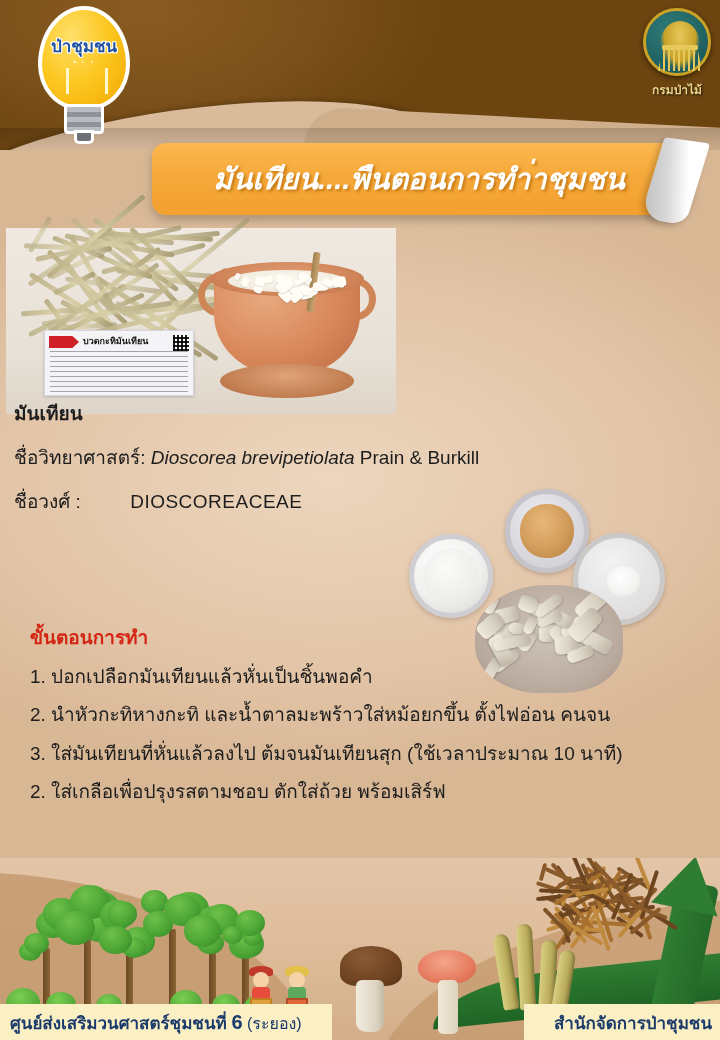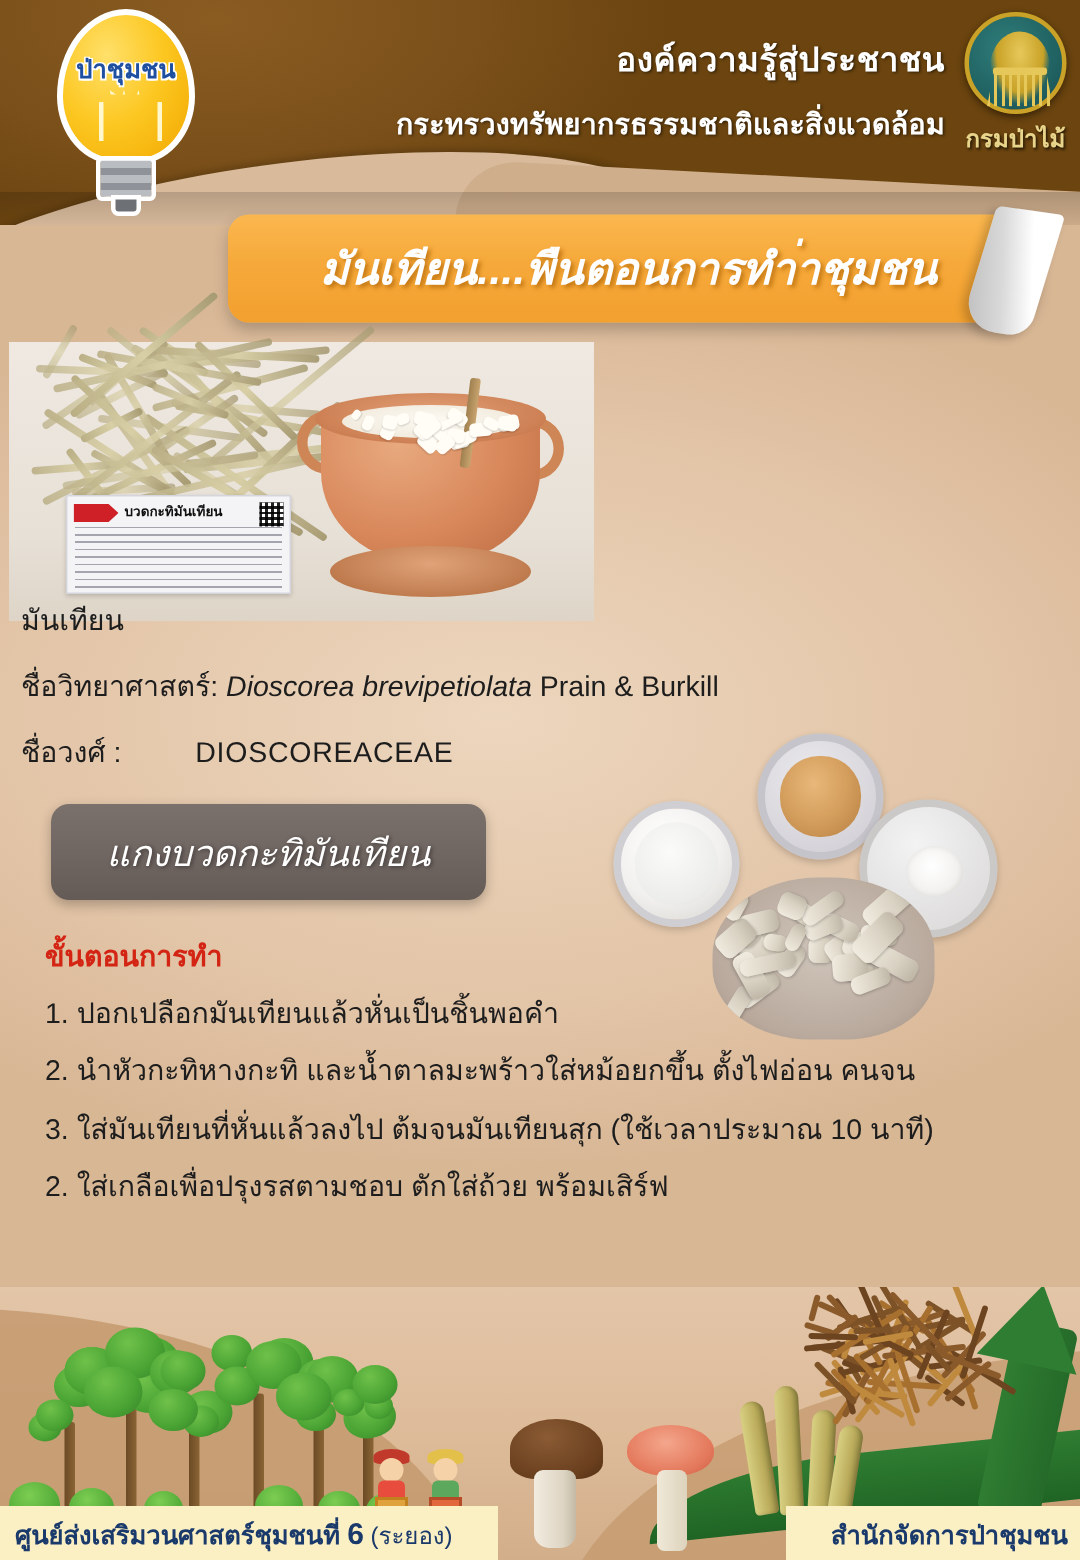--- a/index.html
+++ b/index.html
@@ -102,21 +102,21 @@
   .emblem-rays{
     position:absolute;left:12px;top:38px;width:44px;height:22px;
     background:repeating-linear-gradient(90deg,#e6c85a 0 2px,transparent 2px 5px);
     clip-path:polygon(10% 0,90% 0,100% 100%,0 100%);
   }
   .emblem-bar{
     position:absolute;left:16px;top:34px;width:36px;height:5px;background:#e6c85a;border-radius:2px;
   }
   .emblem-text{
     position:absolute;left:-4px;top:72px;width:82px;text-align:center;
-    font-size:16px;font-weight:bold;color:#e8d48a;
+    font-size:12px;font-weight:bold;color:#e8d48a;
     text-shadow:1px 1px 2px rgba(0,0,0,.7);white-space:nowrap;
   }
 
   
   .title-banner{
     position:absolute;left:152px;top:143px;width:540px;height:72px;
     background:linear-gradient(180deg,#fbb74f 0%,#f6a93a 45%,#f2a02e 100%);
     border-radius:14px 14px 26px 14px;
     box-shadow:0 5px 10px rgba(0,0,0,.22);
   }
@@ -205,21 +205,21 @@
     transform:rotate(7deg);border-radius:2px;
   }
   .pot-base{
     position:absolute;left:28px;top:112px;width:134px;height:34px;
     background:radial-gradient(ellipse at 50% 35%,#e0a278 0%,#c07c4f 70%,#a3653d 100%);
     border-radius:50%;
   }
 
   
   .names{position:absolute;left:14px;top:398px;width:660px;}
-  .name-th{font-size:19px;color:#1d1d1d;margin-bottom:14px;}
+  .name-th{font-size:19px;color:#1d1d1d;margin-bottom:14px;font-weight:bold;}
   .name-sci{font-size:19px;color:#1d1d1d;margin-bottom:14px;white-space:nowrap;}
   .name-sci .it{font-style:italic;}
   .name-fam{font-size:19px;color:#1d1d1d;}
   .name-fam .fam-val{display:inline-block;margin-left:44px;letter-spacing:.5px;}
 
   
   .recipe-box{
     position:absolute;left:34px;top:536px;width:290px;height:64px;
     background:linear-gradient(180deg,#7b716c 0%,#6f6561 55%,#645b57 100%);
     border-radius:12px;
@@ -377,24 +377,20 @@
     <div class="header-shadowband"></div>
 
     <div class="bulb">
       <div class="bulb-glass"></div>
       <div class="bulb-fil"></div>
       <div class="bulb-base"></div>
       <div class="bulb-tip"></div>
       <div class="bulb-label">ป่าชุมชน</div>
     </div>
 
-    <div class="header-texts">
-      <div class="header-line1">องค์ความรู้สู่ประชาชน</div>
-      <div class="header-line2">กระทรวงทรัพยากรธรรมชาติและสิ่งแวดล้อม</div>
-    </div>
 
     <div class="emblem">
       <div class="emblem-circle">
         <div class="emblem-inner"></div>
         <div class="emblem-bar"></div>
         <div class="emblem-rays"></div>
       </div>
       <div class="emblem-text">กรมป่าไม้</div>
     </div>
   </div>
@@ -502,23 +498,20 @@
       <span>ชื่อวิทยาศาสตร์:</span>
       <span class="it">Dioscorea  brevipetiolata</span>
       <span>Prain &amp; Burkill</span>
     </div>
     <div class="name-fam">
       <span>ชื่อวงศ์ :</span>
       <span class="fam-val">DIOSCOREACEAE</span>
     </div>
   </div>
 
-  <div class="recipe-box">
-    <div class="recipe-box-text">แกงบวดกะทิมันเทียน</div>
-  </div>
 
   <div class="ing coconut"></div>
   <div class="ing sugar"></div>
   <div class="ing salt"></div>
   <div class="yam-pile" id="yampile">
       <b style="width: 16px; height: 10px; left: 0px; top: 0px; transform: rotate(-70deg);"></b>
       <b style="width: 16.0193px; height: 17.1892px; left: 64.0809px; top: 39.8054px; transform: rotate(-0.111137deg);"></b>
       <b style="width: 25.264px; height: 13.1961px; left: 48.8089px; top: 17.5314px; transform: rotate(36.2459deg);"></b>
       <b style="width: 19.1806px; height: 18.083px; left: 75.6453px; top: 39.3382px; transform: rotate(-35.6249deg);"></b>
       <b style="width: 20.3278px; height: 15.7393px; left: 86.7474px; top: 53.4409px; transform: rotate(1.54688deg);"></b>

